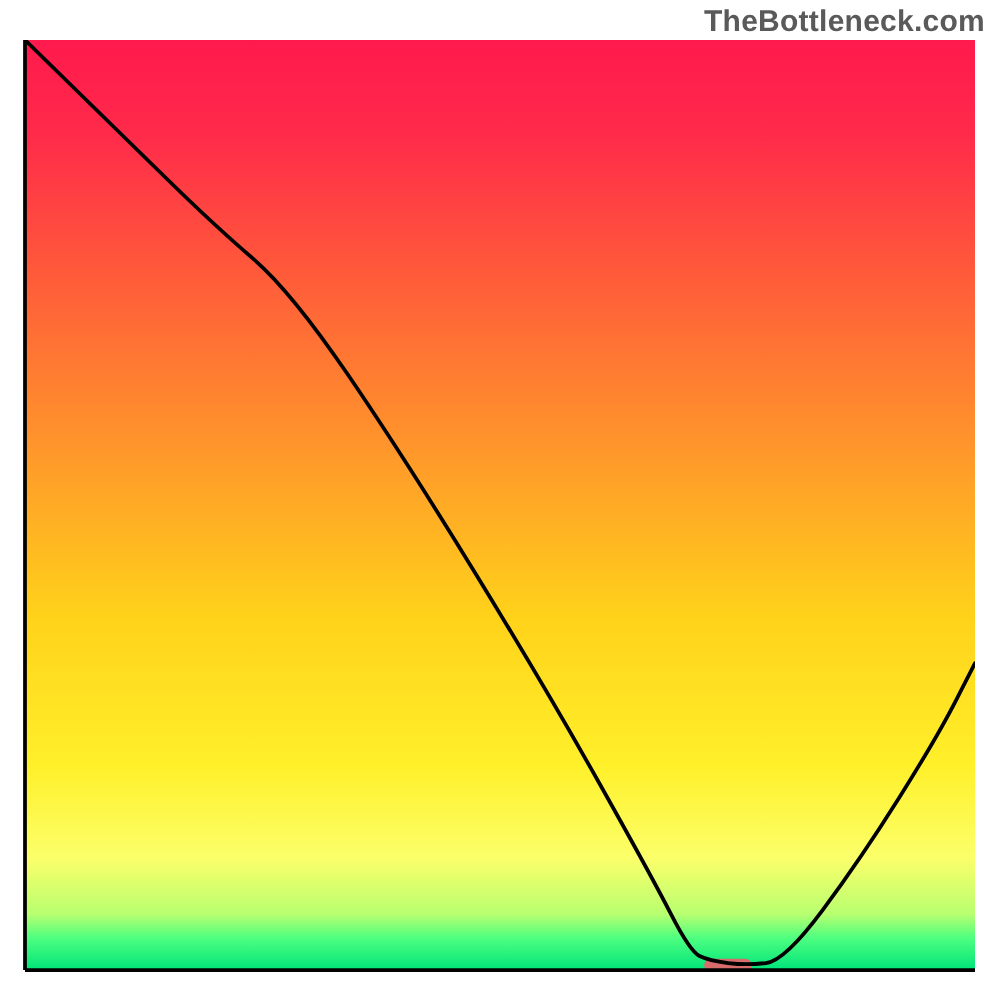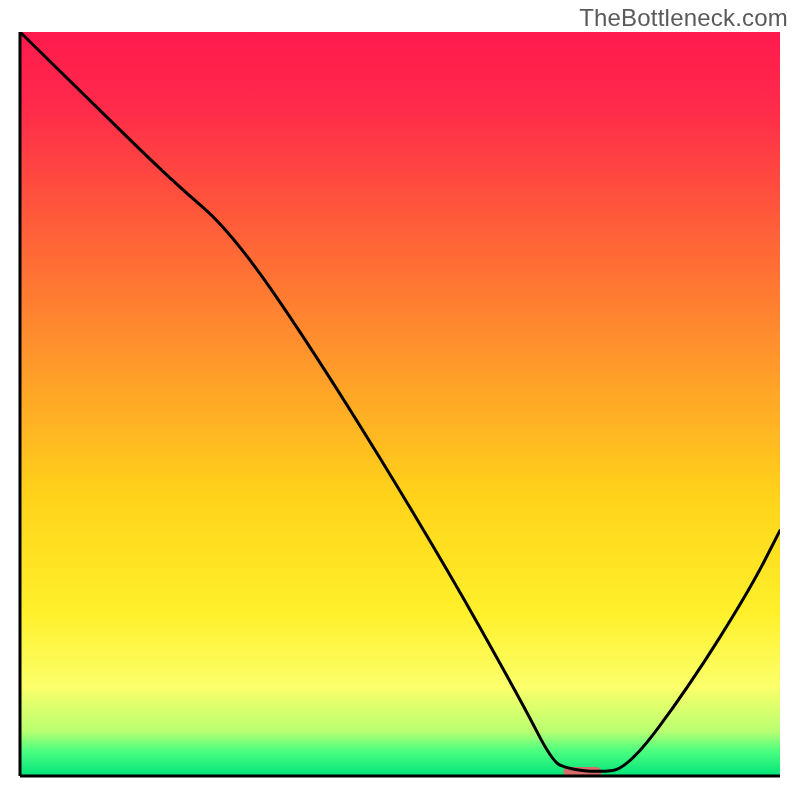--- a/index.html
+++ b/index.html
@@ -13,21 +13,21 @@
   .chart-wrap {
     position: relative;
     width: 800px;
     height: 800px;
   }
   .watermark {
     position: absolute;
     top: 4px;
     right: 12px;
     font-size: 24px;
-    font-weight: 400;
+    font-weight: 700;
     color: #5a5a5a;
     letter-spacing: 0.2px;
     z-index: 10;
   }
   svg.chart {
     display: block;
     width: 800px;
     height: 800px;
   }
 </style>

